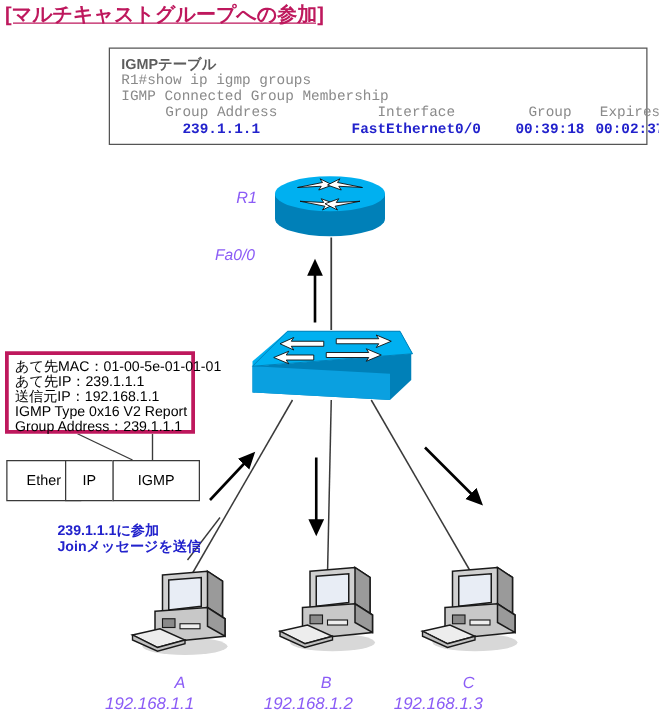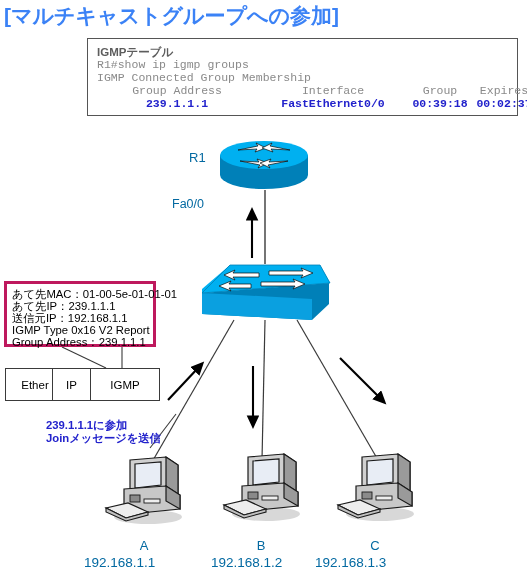--- a/index.html
+++ b/index.html
@@ -3,22 +3,22 @@
 <meta charset="utf-8">
 <style>
   html,body{margin:0;padding:0;background:#ffffff;}
   body{width:527px;height:578px;position:relative;overflow:hidden;
        font-family:"Liberation Sans","DejaVu Sans",sans-serif;
        -webkit-font-smoothing:none;}
 
   .abs{position:absolute;}
 
   
-  #title{left:4px;top:2px;font-size:21px;font-weight:bold;color:#3b82f6;
-         letter-spacing:0px;white-space:nowrap;}
+  #title{left:4px;top:2px;font-size:16px;font-weight:bold;color:#be185d;
+         letter-spacing:0px;white-space:nowrap;text-decoration:underline;}
 
   
   #igmp-box{left:87px;top:38px;width:431px;height:78px;
             border:1px solid #555;background:#fff;box-sizing:border-box;}
   #igmp-box .line{position:absolute;left:9px;white-space:pre;
             font-family:"Liberation Mono","DejaVu Sans Mono",monospace;
             font-size:11.5px;line-height:12px;color:#8a8a8a;text-align:center;}
   #igmp-box .jp{font-family:"Liberation Sans","DejaVu Sans",sans-serif;
             font-weight:bold;color:#5d5d5d;}
   #igmp-box .data{color:#2222cc;font-weight:bold;}
@@ -28,21 +28,21 @@
   #router{left:218px;top:139px;width:92px;height:52px;}
   
   #switch{left:199px;top:261px;width:133px;height:62px;}
   
   .pc{width:84px;height:72px;}
   #pcA{left:104px;top:455px;}
   #pcB{left:222px;top:452px;}
   #pcC{left:336px;top:452px;}
 
   
-  .lbl{font-size:12.5px;color:#0369a1;white-space:nowrap;}
+  .lbl{font-size:12.5px;color:#8b5cf6;white-space:nowrap;font-style:italic;}
   #r1-label{left:189px;top:150px;font-size:13px;}
   #fa-label{left:172px;top:197px;font-size:12.5px;}
   .pclabel{font-size:13px;text-align:center;width:110px;}
   .iplabel{font-size:13.5px;text-align:left;width:120px;}
   #pcA-name{left:89px;top:538px;}
   #pcA-ip  {left:84px;top:555px;}
   #pcB-name{left:206px;top:538px;}
   #pcB-ip  {left:211px;top:555px;}
   #pcC-name{left:320px;top:538px;}
   #pcC-ip  {left:315px;top:555px;}

